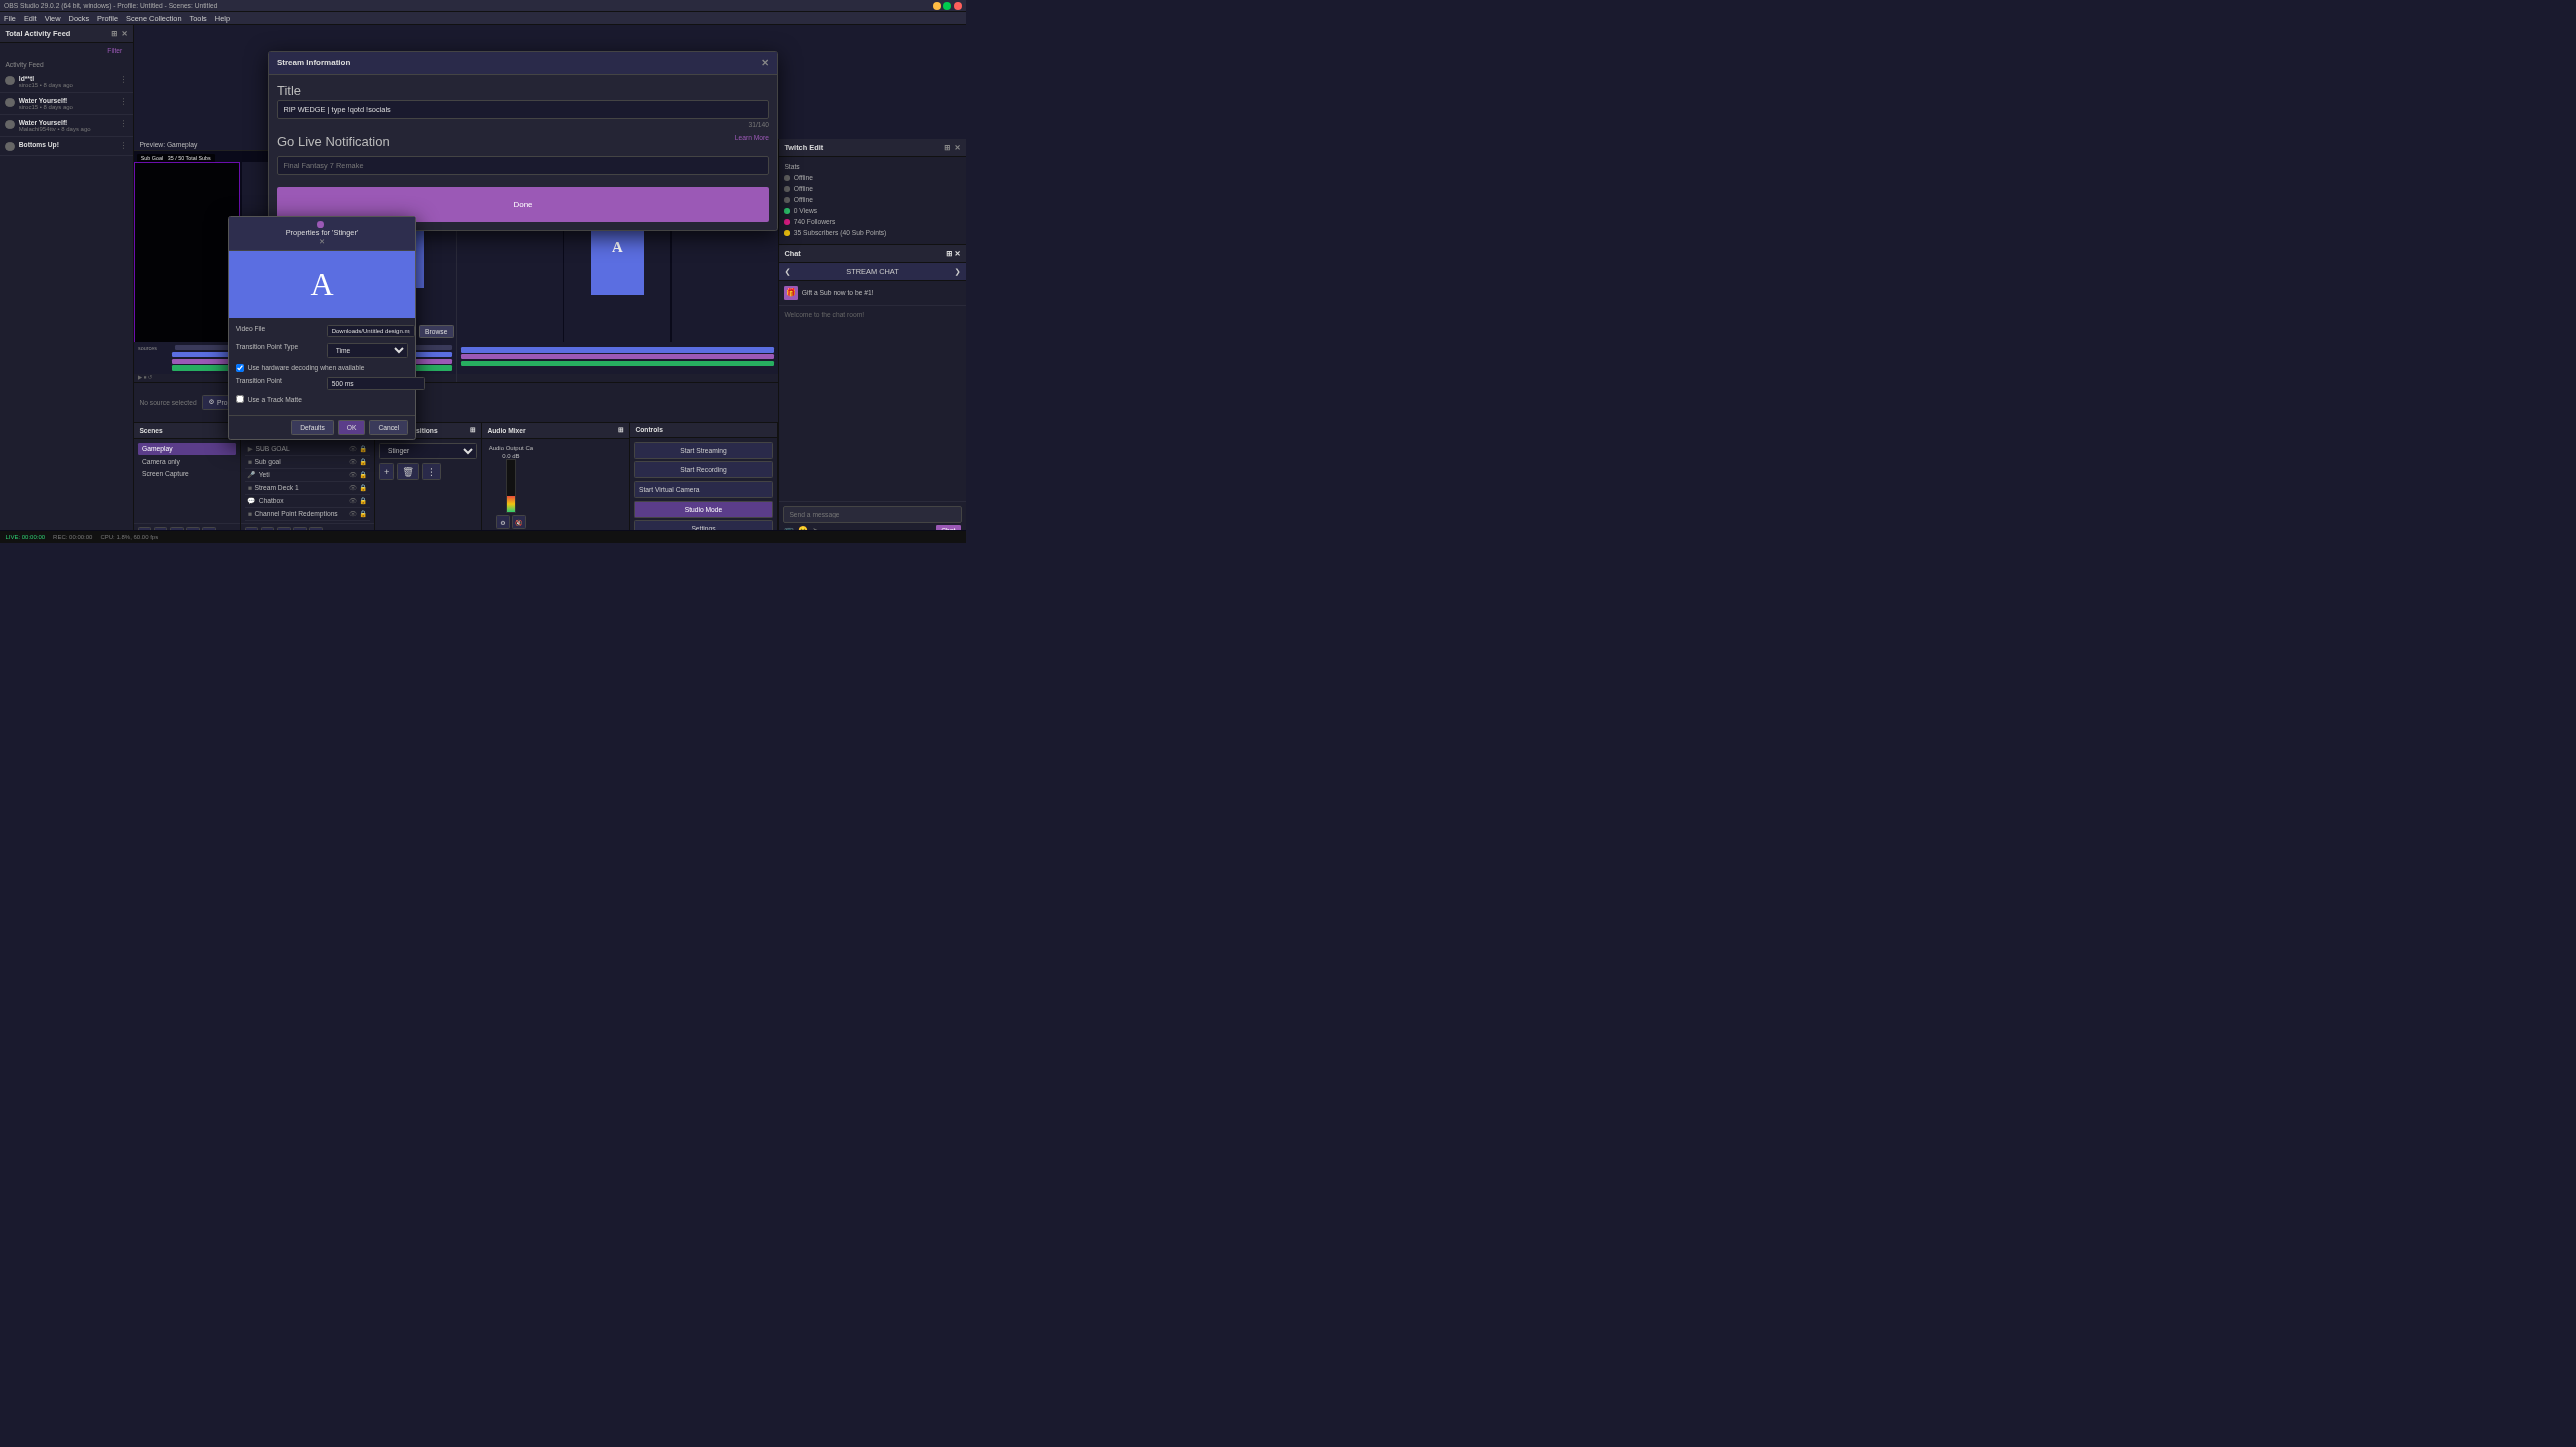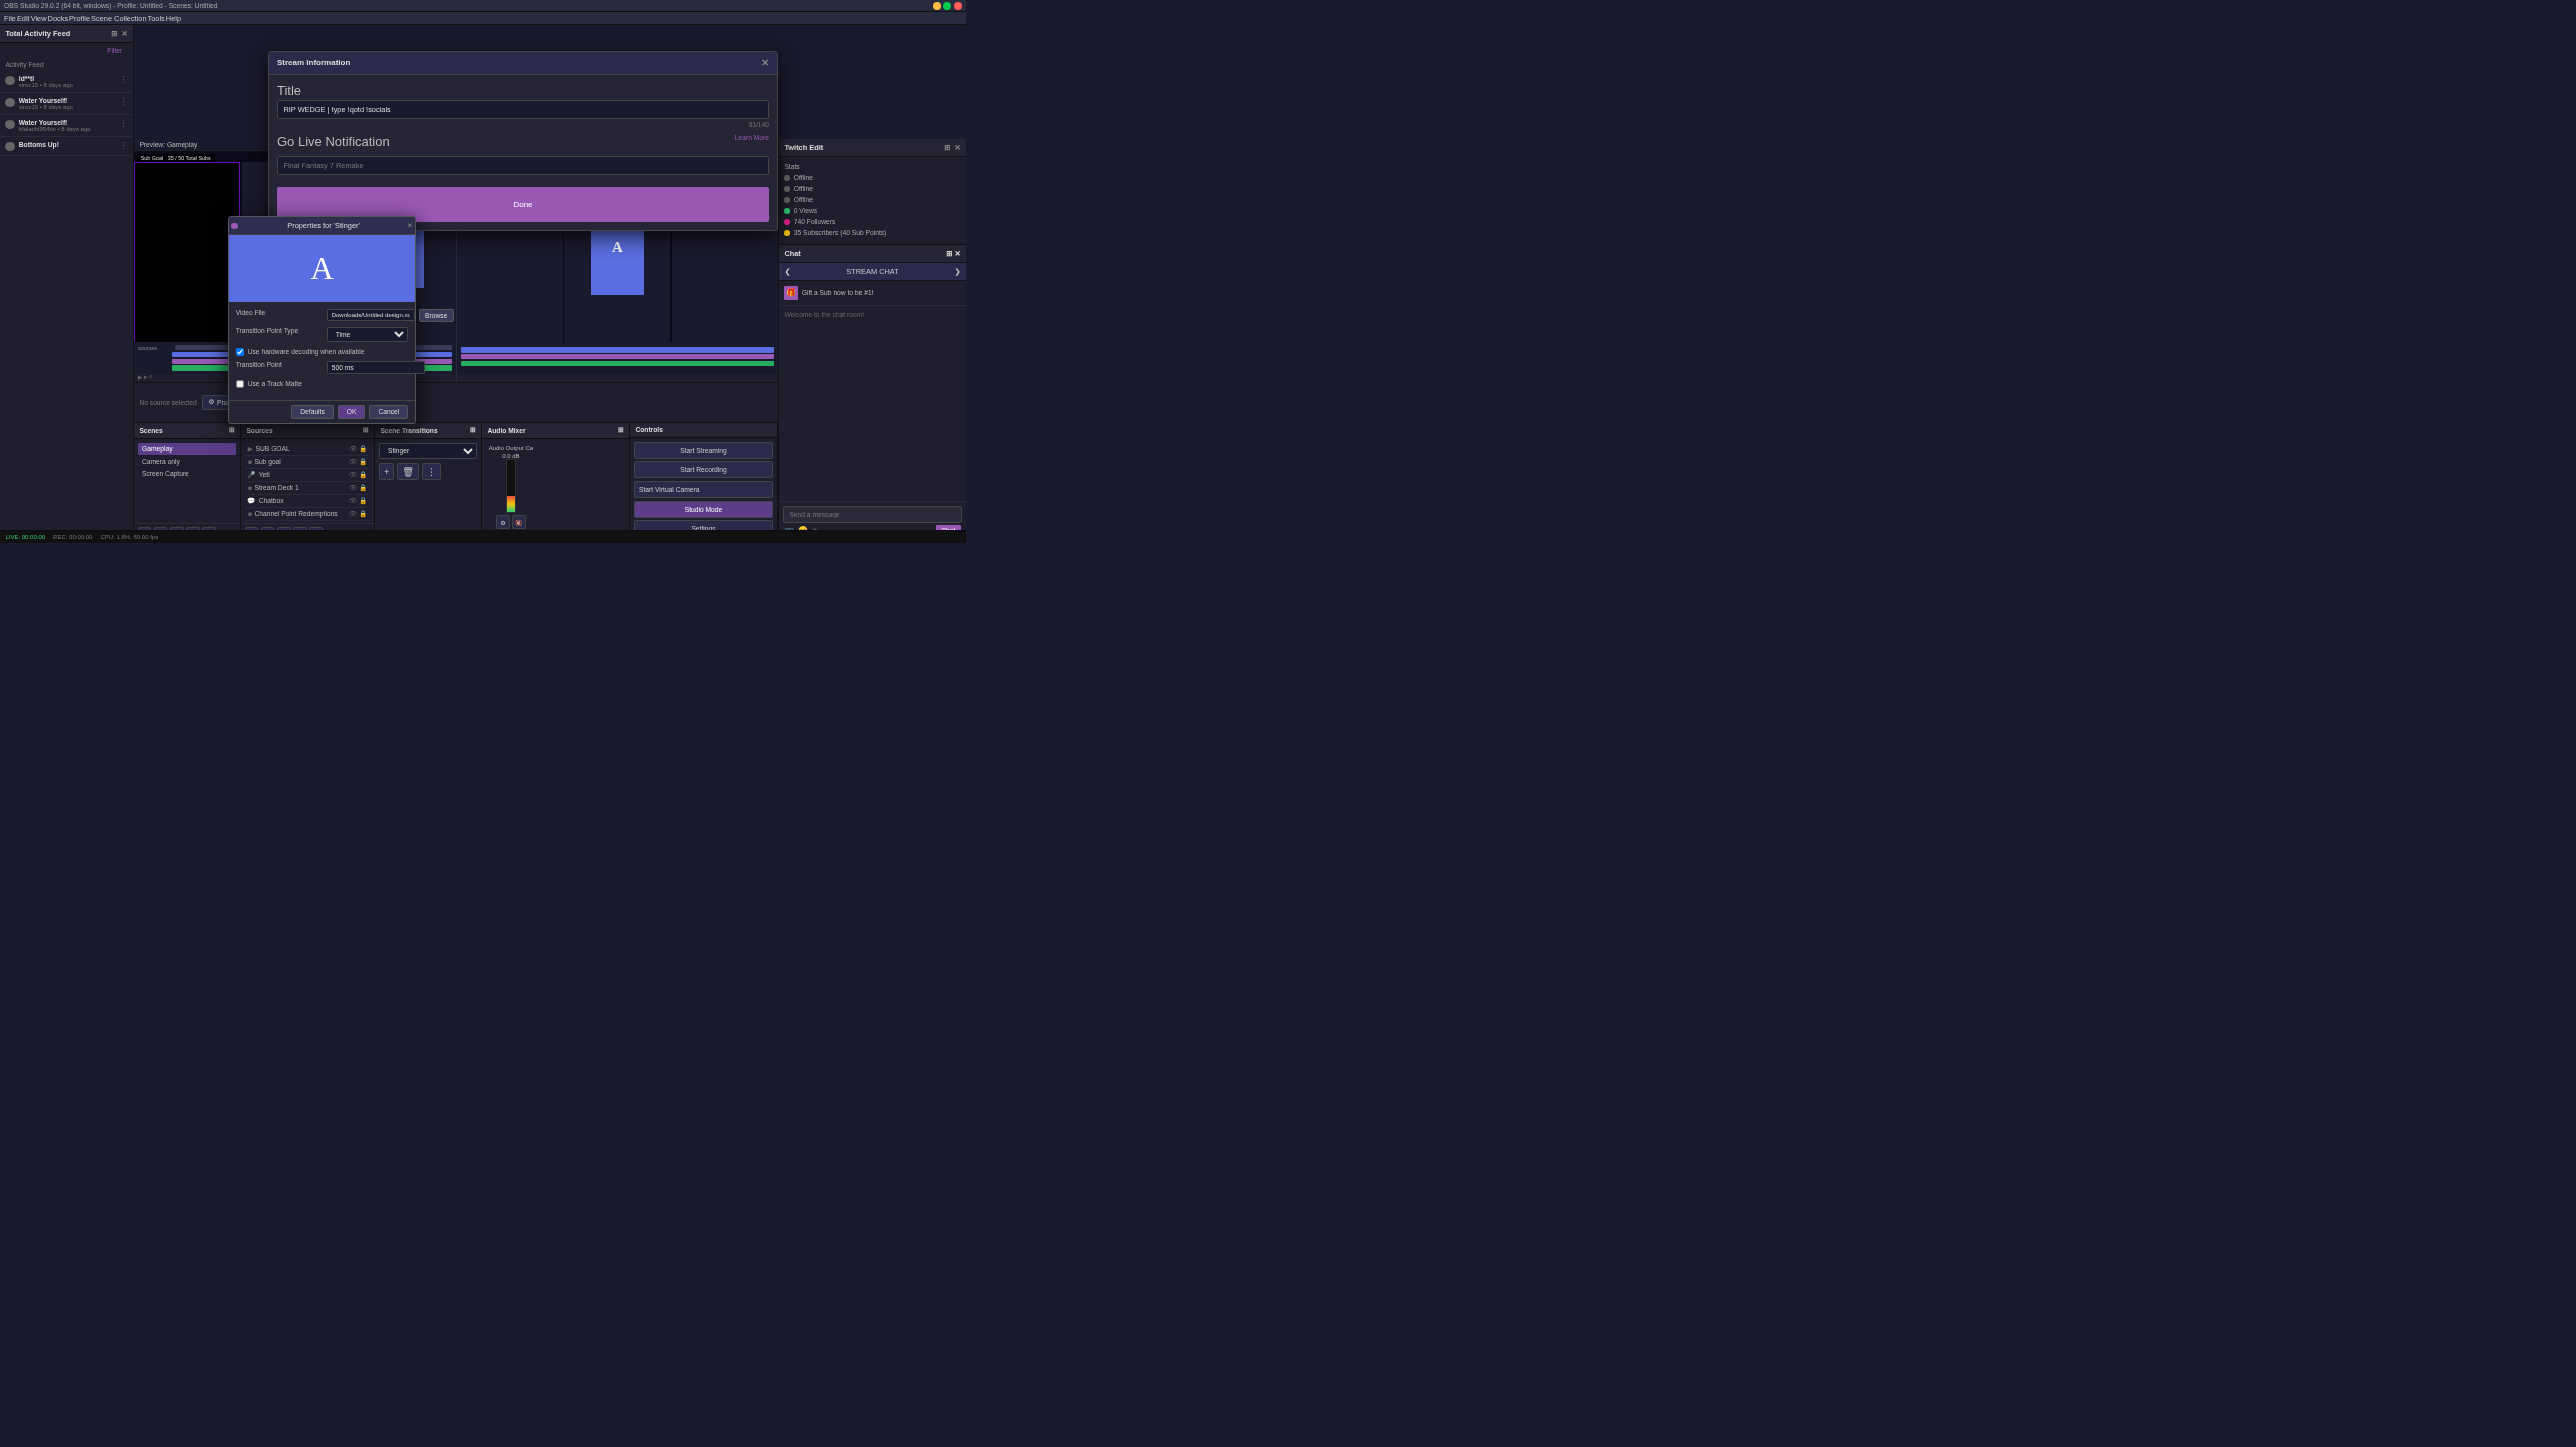--- a/index.html
+++ b/index.html
@@ -32,21 +32,21 @@
     .tb-max { background: #00ca4e; }
     .tb-close { background: #ff605c; }
 
     
     .menu-bar {
       background: #2a2a3e;
       height: 13.4px;
       display: flex;
       align-items: center;
       padding: 0 4px;
-      gap: 1px;
+      gap: 8px;
       font-size: 7.4px;
       color: #ccc;
       border-bottom: 0.7px solid #111;
     }
     .menu-item { cursor: pointer; }
 
     
     .main-layout {
       display: flex;
       height: calc(543px - 25.5px);
@@ -177,20 +177,21 @@
     }
     .prop-header {
       background: #2e2e4e;
       padding: 4px 2px;
       display: flex;
       justify-content: space-between;
       align-items: center;
       border-bottom: 0.7px solid #444;
       font-size: 7.4px;
       color: #ddd;
+      flex-direction: column;
     }
     .prop-close { cursor: pointer; color: #888; }
     .prop-preview {
       background: #5b6ee1;
       height: 67px;
       display: flex;
       align-items: center;
       justify-content: center;
       font-size: 32px;
       color: #fff;

